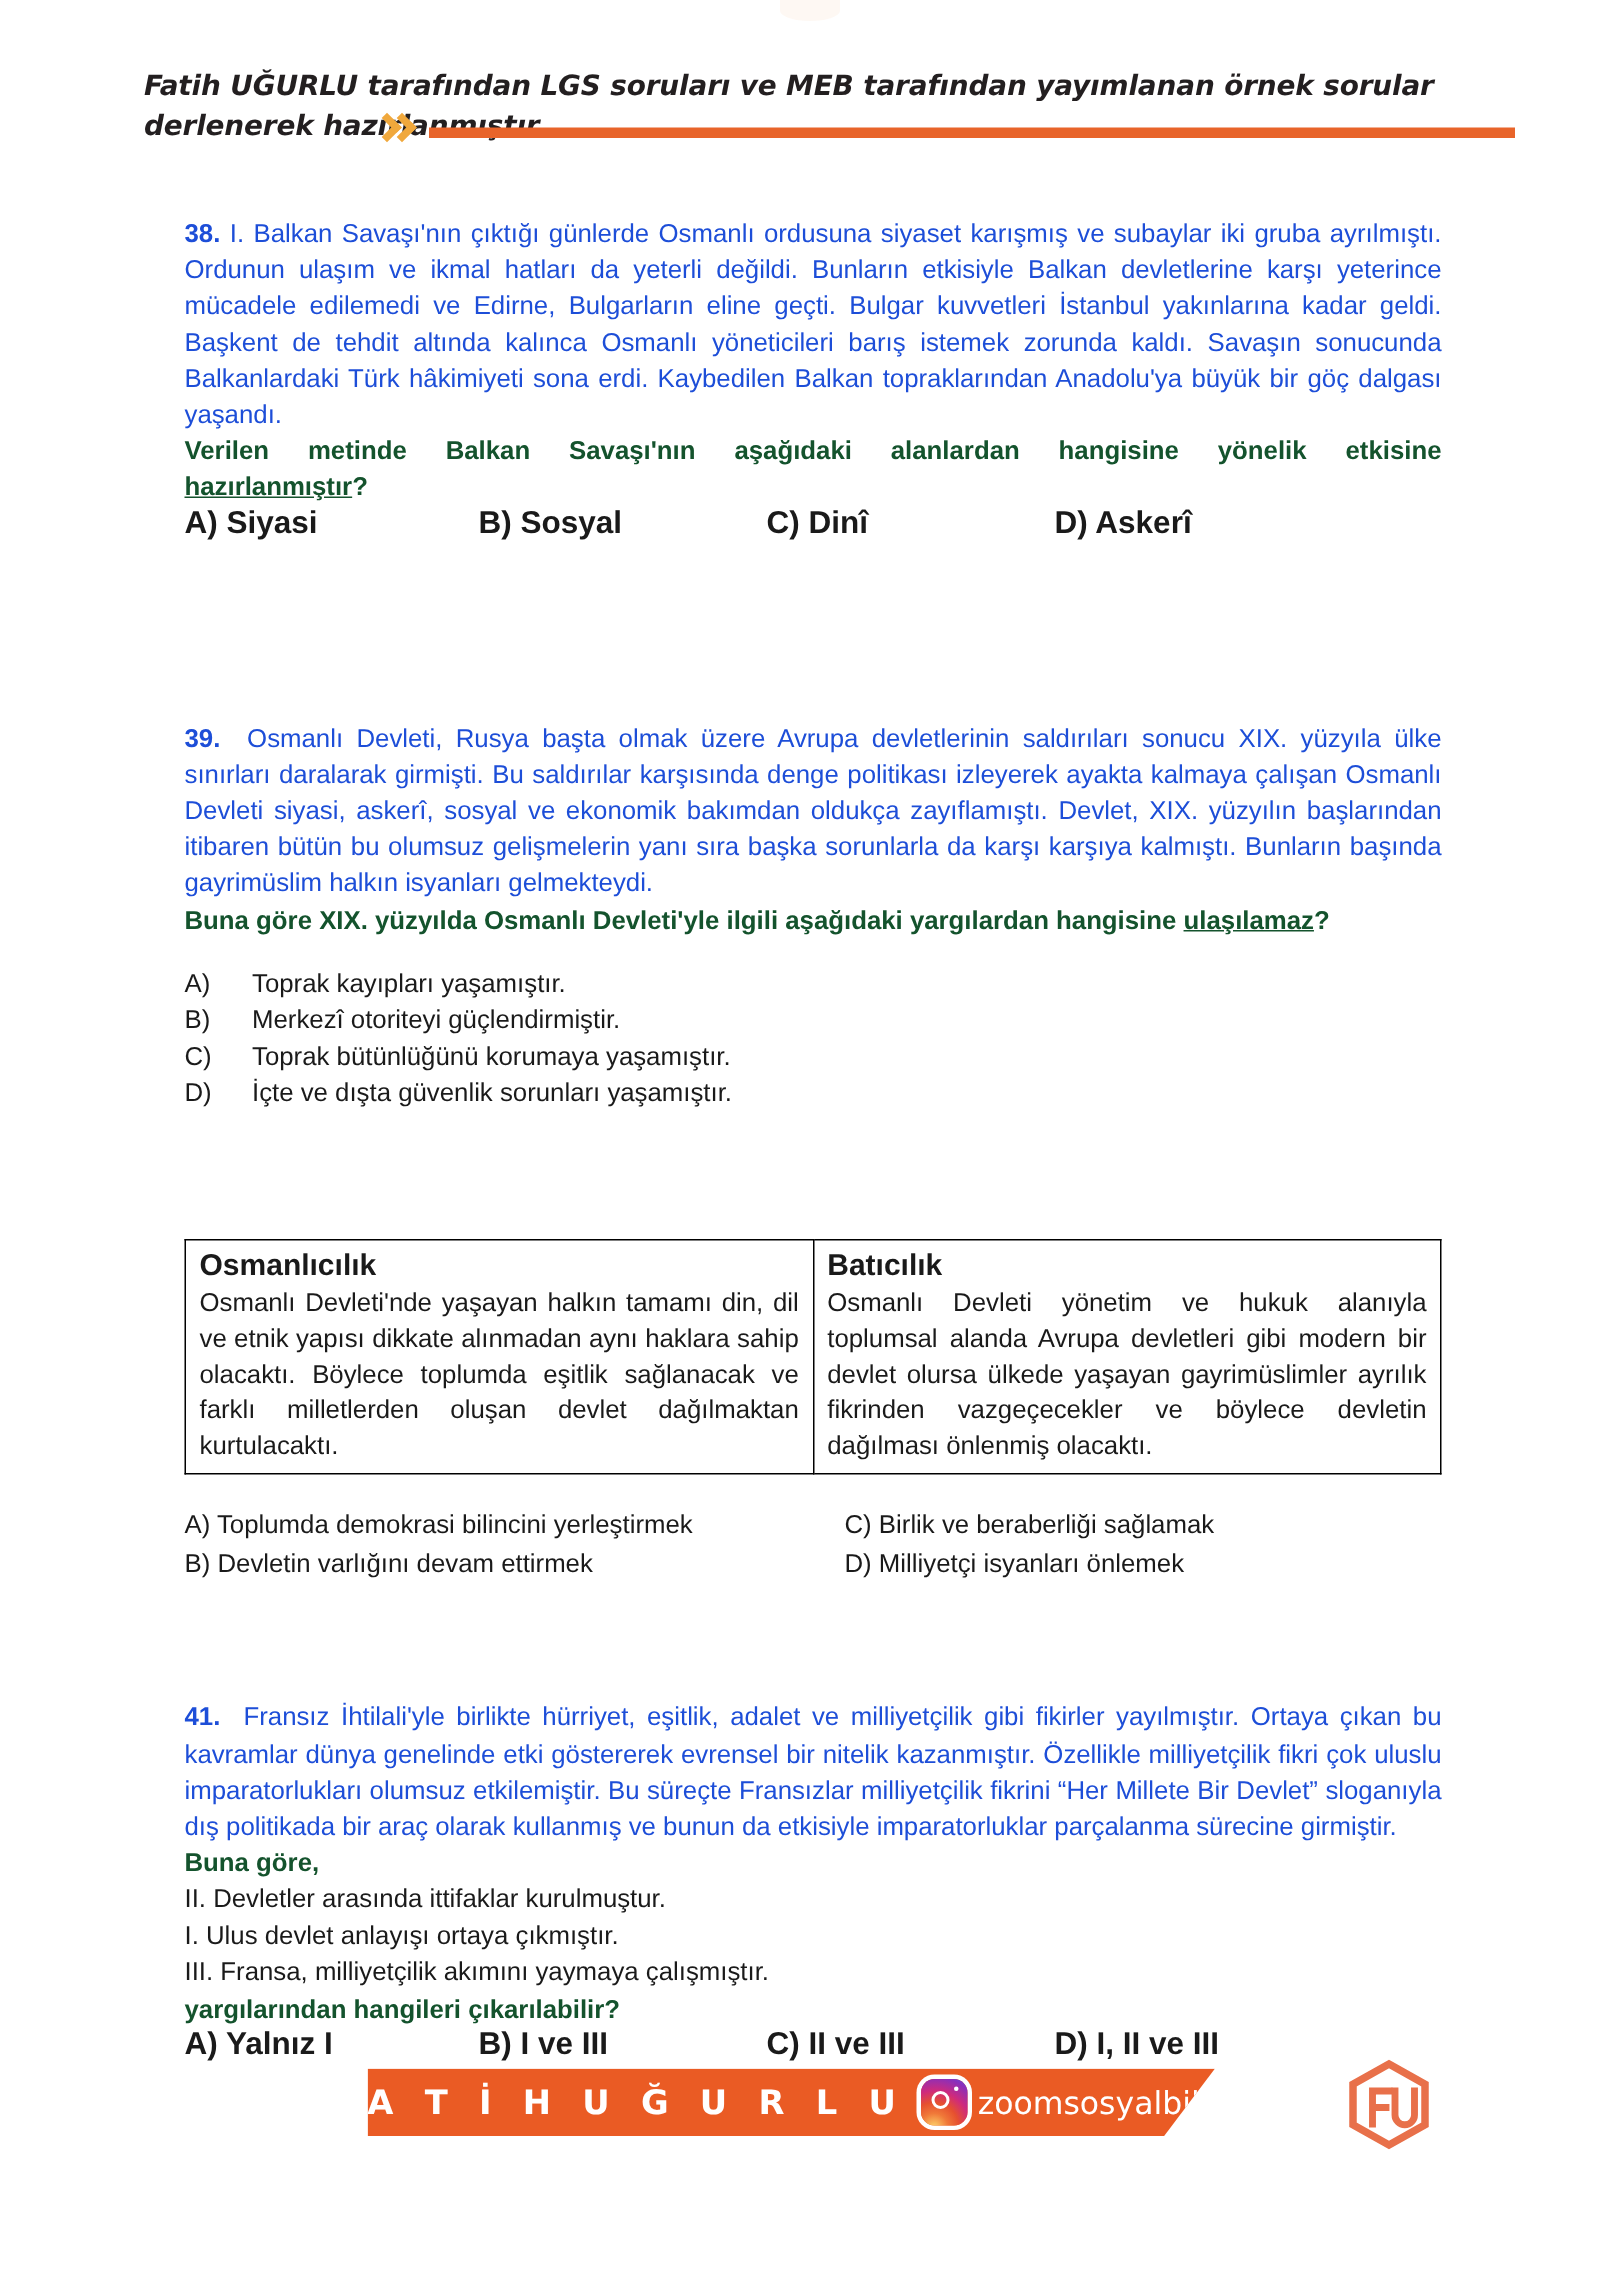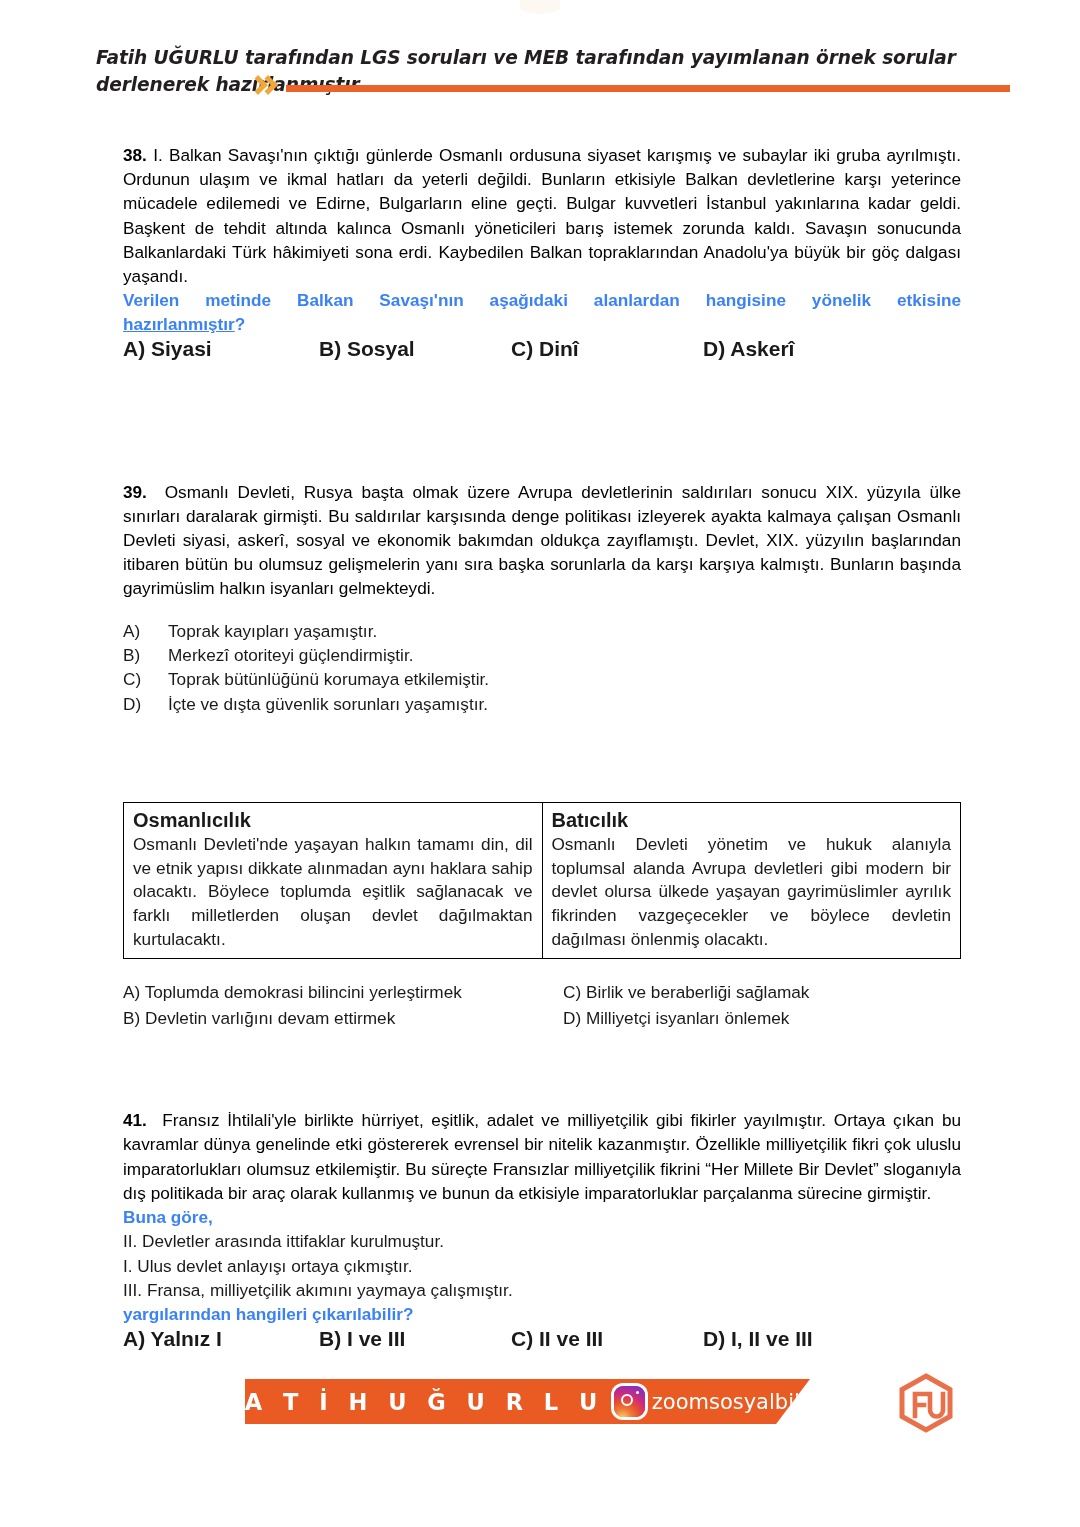--- a/index.html
+++ b/index.html
@@ -98,30 +98,30 @@
     width: 838px;
   }
 
   .q-block { margin-bottom: 0; }
 
   .q-body {
     font-size: 17.2px;
     line-height: 24.2px;
     text-align: justify;
     margin: 0;
-    color: #000000;
+    color: #1d4ed8;
   }
   .q-num { font-weight: bold; }
   .q-ask {
     font-size: 17.2px;
     line-height: 24.2px;
     font-weight: bold;
     text-align: justify;
     margin: 0;
-    color: #3b82f6;
+    color: #14532d;
   }
   .q-ask.spread { text-align: justify; text-align-last: justify; }
   .u { text-decoration: underline; }
 
   
   .opts-row {
     display: flex;
     font-size: 21px;
     line-height: 24px;
     font-weight: bold;
@@ -296,33 +296,37 @@
         <span class="opt opt-b">B) Sosyal</span>
         <span class="opt opt-c">C) Dinî</span>
         <span class="opt opt-d">D) Askerî</span>
       </div>
     </div>
 
     <div class="q-block" style="margin-top:119px;">
       <p class="q-body">
         <span class="q-num">39.</span>
         &nbsp;<span>Osmanlı Devleti, Rusya başta olmak üzere Avrupa devletlerinin saldırıları sonucu XIX. yüzyıla ülke sınırları daralarak girmişti. Bu saldırılar karşısında denge politikası izleyerek ayakta kalmaya çalışan Osmanlı Devleti siyasi, askerî, sosyal ve ekonomik bakımdan oldukça zayıflamıştı. Devlet, XIX. yüzyılın başlarından itibaren bütün bu olumsuz gelişmelerin yanı sıra başka sorunlarla da karşı karşıya kalmıştı. Bunların başında gayrimüslim halkın isyanları gelmekteydi.</span>
+      </p>
+      <p class="q-ask">
+        <span>Buna göre XIX. yüzyılda Osmanlı Devleti'yle ilgili aşağıdaki yargılardan hangisine</span>
+        <span class="u">ulaşılamaz</span><span>?</span>
       </p>
       <div class="opts-col">
         <div class="line">
           <span class="tag">A)</span>
           <span>Toprak kayıpları yaşamıştır.</span>
         </div>
         <div class="line">
           <span class="tag">B)</span>
           <span>Merkezî otoriteyi güçlendirmiştir.</span>
         </div>
         <div class="line">
           <span class="tag">C)</span>
-          <span>Toprak bütünlüğünü korumaya etkilemiştir.</span>
+          <span>Toprak bütünlüğünü korumaya yaşamıştır.</span>
         </div>
         <div class="line">
           <span class="tag">D)</span>
           <span>İçte ve dışta güvenlik sorunları yaşamıştır.</span>
         </div>
       </div>
     </div>
 
     <div class="q-block" style="margin-top:86px;">
       <table class="fikir">

